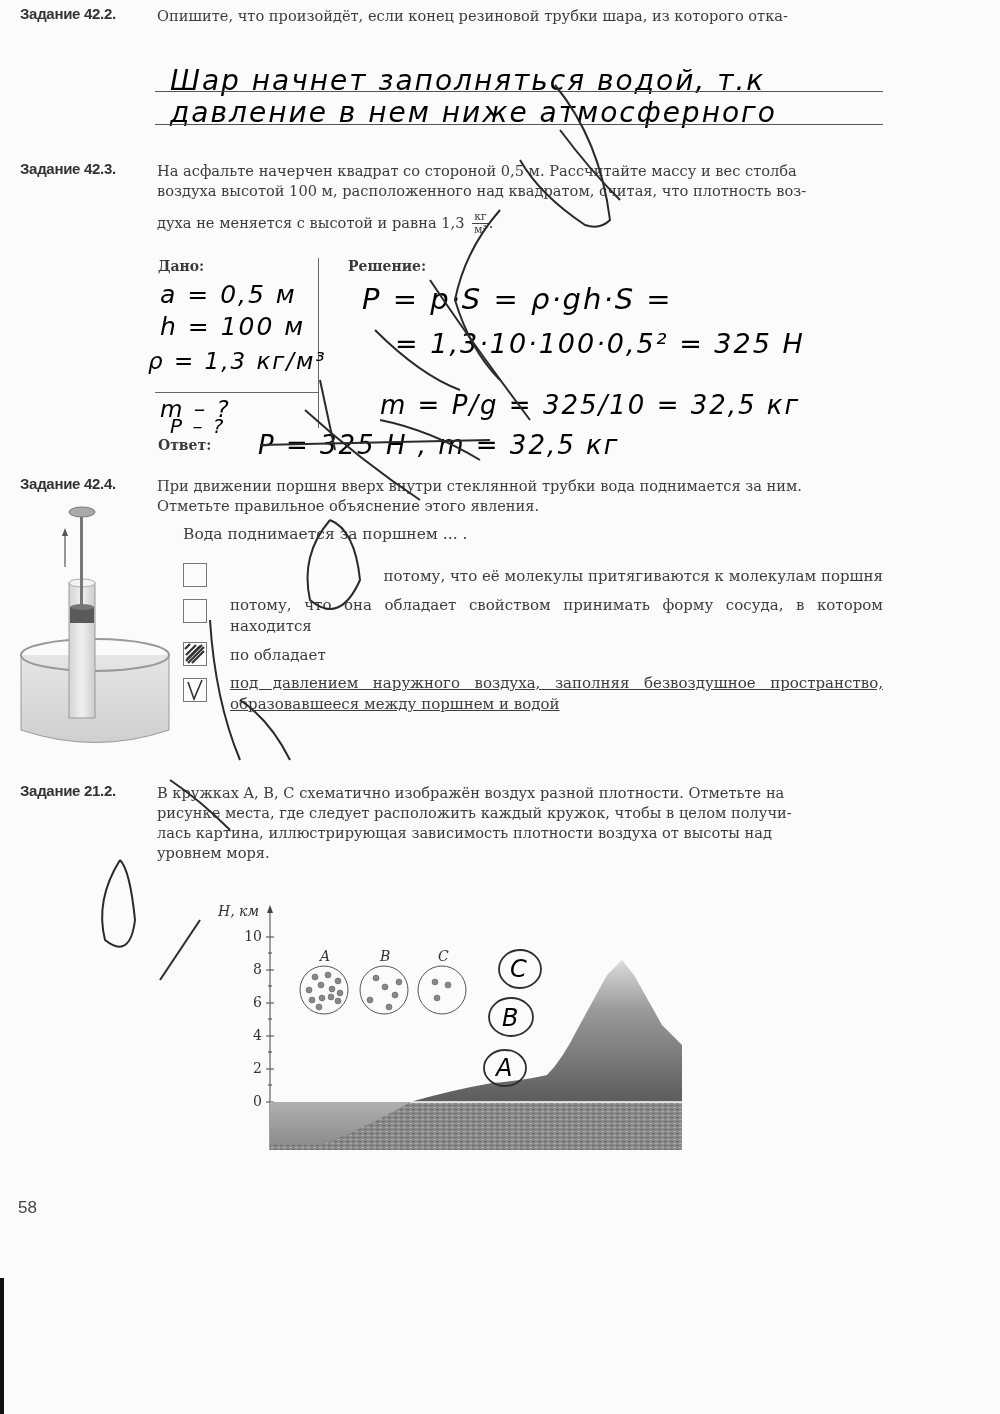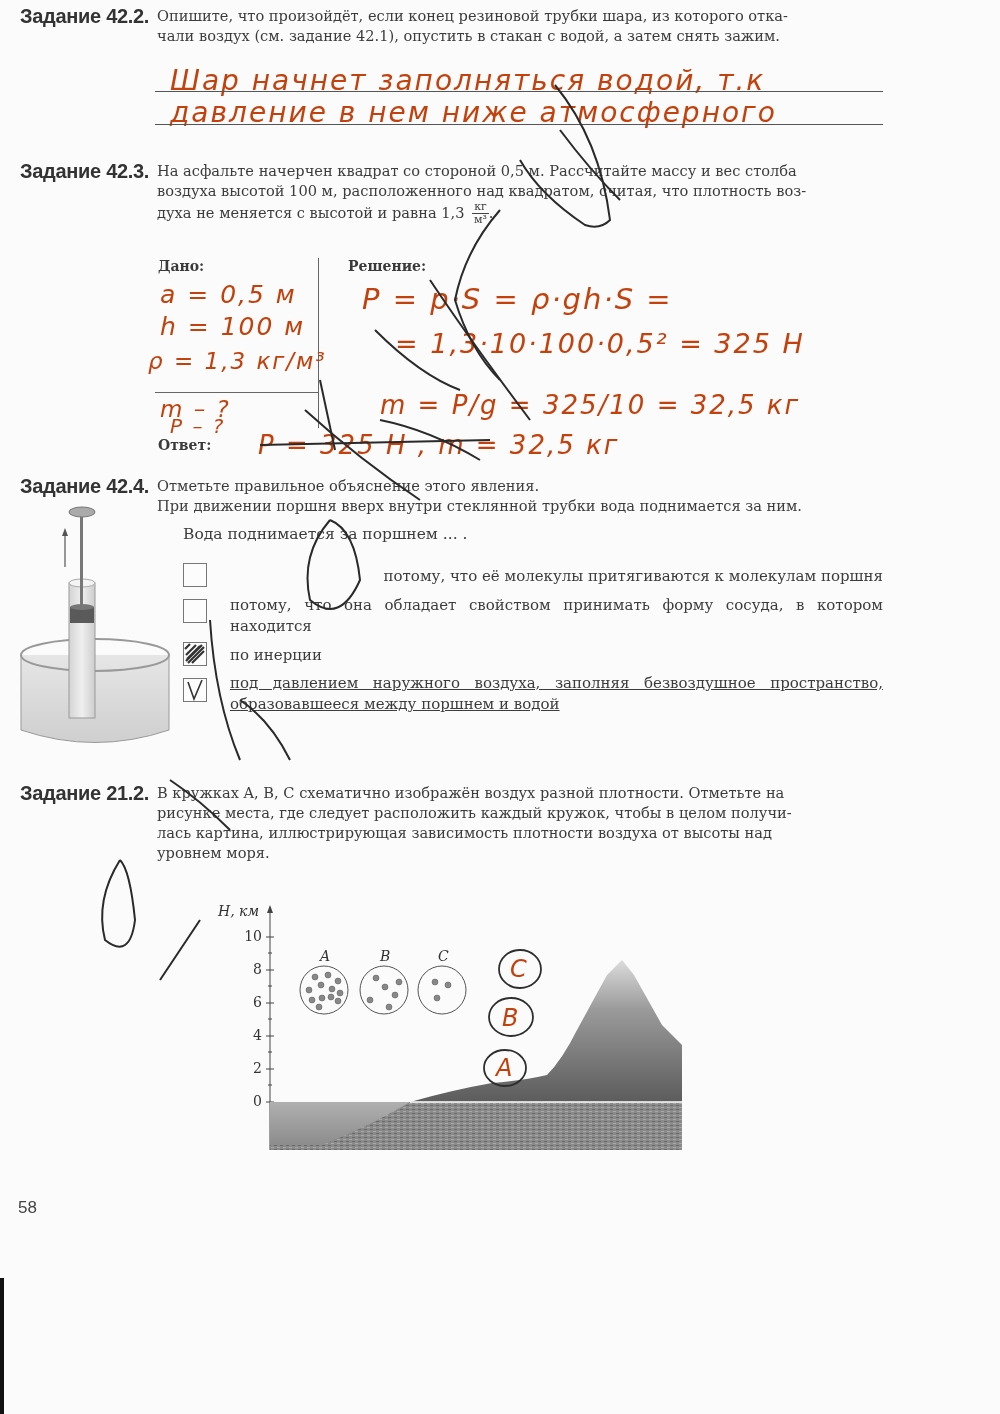--- a/index.html
+++ b/index.html
@@ -4,61 +4,60 @@
 <style>
   html, body { margin:0; padding:0; }
   body {
     width:1000px; height:1414px; position:relative; overflow:hidden;
     background:#fbfbfb; color:#3a3a3a;
     font-family:"DejaVu Serif", serif;
   }
   .abs { position:absolute; }
   .task-label {
     font-family:"Liberation Sans", sans-serif; font-weight:bold;
-    font-size:20px; color:#333; letter-spacing:-0.3px;
+    font-size:15px; color:#333; letter-spacing:-0.3px;
   }
   .body-text {
     font-family:"DejaVu Serif", serif; font-size:14.6px; line-height:20px; color:#3c3c3c;
     text-align:justify;
   }
   .hand {
     font-family:"DejaVu Sans", sans-serif; font-style:italic; font-weight:300;
-    color:#c2410c; letter-spacing:2px;
+    color:#000000; letter-spacing:2px;
   }
   .ruled { height:1px; background:#555; }
   .bold-lbl { font-family:"DejaVu Serif", serif; font-weight:bold; font-size:14px; color:#3a3a3a; }
   .cb {
     position:absolute; width:22px; height:22px; border:1.5px solid #777; background:#fcfcfc;
   }
   .opt { position:absolute; font-size:15px; line-height:21px; color:#3c3c3c; text-align:justify; }
   .frac { display:inline-block; vertical-align:middle; text-align:center; font-size:11px; line-height:12px; margin-left:3px; }
   .frac .num { display:block; border-bottom:1px solid #444; padding:0 2px; }
   .frac .den { display:block; }
   .pagenum { font-family:"Liberation Sans", sans-serif; font-size:17px; color:#444; }
   .circle-lbl { font-family:"DejaVu Serif", serif; font-style:italic; font-size:14px; color:#333; }
   .axis-tick { font-family:"DejaVu Serif", serif; font-size:14px; color:#333; text-align:right; width:30px; }
 </style>
 </head>
 <body>
 
 <div class="abs task-label" style="left:20px; top:5px;">Задание 42.2.</div>
 <div class="abs body-text" style="left:157px; top:6px; width:726px;">
   <div>Опишите, что произойдёт, если конец резиновой трубки шара, из которого отка-</div>
-  <div>чали воздух (см. задание 42.1), опустить в стакан с водой, а затем снять зажим.</div>
 </div>
 <div class="abs hand" style="left:170px; top:64px; font-size:28px;">Шар начнет заполняться водой, т.к</div>
 <div class="abs ruled" style="left:155px; top:91px; width:728px;"></div>
 <div class="abs hand" style="left:170px; top:96px; font-size:28px;">давление в нем ниже атмосферного</div>
 <div class="abs ruled" style="left:155px; top:124px; width:728px;"></div>
 
 <div class="abs task-label" style="left:20px; top:160px;">Задание 42.3.</div>
 <div class="abs body-text" style="left:157px; top:161px; width:726px;">
   <div>На асфальте начерчен квадрат со стороной 0,5 м. Рассчитайте массу и вес столба</div>
   <div>воздуха высотой 100 м, расположенного над квадратом, считая, что плотность воз-</div>
-  <div style="text-align:left; margin-top:0;">
+  <div style="text-align:left; margin-top:10px;">
     <span>духа не меняется с высотой и равна 1,3</span>
     <span class="frac">
       <span class="num">кг</span>
       <span class="den">м³</span>
     </span>.
   </div>
 </div>
 
 <div class="abs bold-lbl" style="left:158px; top:258px;">Дано:</div>
 <div class="abs bold-lbl" style="left:348px; top:258px;">Решение:</div>
@@ -73,22 +72,22 @@
 
 <div class="abs hand" style="left:362px; top:282px; font-size:29px;">P = p·S = ρ·gh·S =</div>
 <div class="abs hand" style="left:395px; top:328px; font-size:27px;">= 1,3·10·100·0,5² = 325 H</div>
 <div class="abs hand" style="left:380px; top:390px; font-size:26px;font-style:italic;">m = P/g = 325/10 = 32,5 кг</div>
 
 <div class="abs bold-lbl" style="left:158px; top:437px;">Ответ:</div>
 <div class="abs hand" style="left:258px; top:430px; font-size:26px;">P = 325 H , m = 32,5 кг</div>
 
 <div class="abs task-label" style="left:20px; top:475px;">Задание 42.4.</div>
 <div class="abs body-text" style="left:157px; top:476px; width:726px;">
+  <div>При движении поршня вверх внутри стеклянной трубки вода поднимается за ним.</div>
   <div style="text-align:left;">Отметьте правильное объяснение этого явления.</div>
-  <div>При движении поршня вверх внутри стеклянной трубки вода поднимается за ним.</div>
 </div>
 <div class="abs" style="left:183px; top:525px; font-size:15.5px; color:#3c3c3c;">Вода поднимается за поршнем ... .</div>
 
 <svg class="abs" style="left:15px; top:500px;" width="170" height="255" viewBox="0 0 170 255">
   <defs>
     <linearGradient id="water" x1="0" y1="0" x2="0" y2="1">
       <stop offset="0" stop-color="#e6e6e6"></stop>
         <stop offset="1" stop-color="#cfcfcf"></stop>
     </linearGradient>
     <linearGradient id="tube" x1="0" y1="0" x2="1" y2="0">
@@ -118,21 +117,21 @@
 <div class="opt" style="left:230px; top:566px; width:653px; text-align:right;">потому, что её молекулы притягиваются к молекулам поршня</div>
 
 <div class="cb" style="left:183px; top:599px;"></div>
 <div class="opt" style="left:230px; top:595px; width:653px;">потому, что она обладает свойством принимать форму сосуда, в котором находится</div>
 
 <div class="cb" style="left:183px; top:642px;">
   <svg width="22" height="22" viewBox="0 0 22 22" style="position:absolute;left:0;top:0;">
     <path d="M2,18 L18,2 M4,20 L20,4 M2,12 L12,2 M8,20 L20,8 M1,6 L6,1 M3,16 L16,3" stroke="#333" stroke-width="2.2"></path>
   </svg>
 </div>
-<div class="opt" style="left:230px; top:645px; width:653px;">по инерции</div>
+<div class="opt" style="left:230px; top:645px; width:653px;">по обладает</div>
 
 <div class="cb" style="left:183px; top:678px;">
   <svg width="22" height="22" viewBox="0 0 22 22" style="position:absolute;left:0;top:0;">
     <path d="M4,3 L10,20 L18,1" stroke="#333" stroke-width="1.6" fill="none"></path>
   </svg>
 </div>
 <div class="opt" style="left:230px; top:673px; width:653px;text-decoration:underline;">под давлением наружного воздуха, заполняя безвоздушное пространство, образовавшееся между поршнем и водой</div>
 
 <div class="abs task-label" style="left:20px; top:782px;">Задание 21.2.</div>
 <div class="abs body-text" style="left:157px; top:783px; width:726px;">

